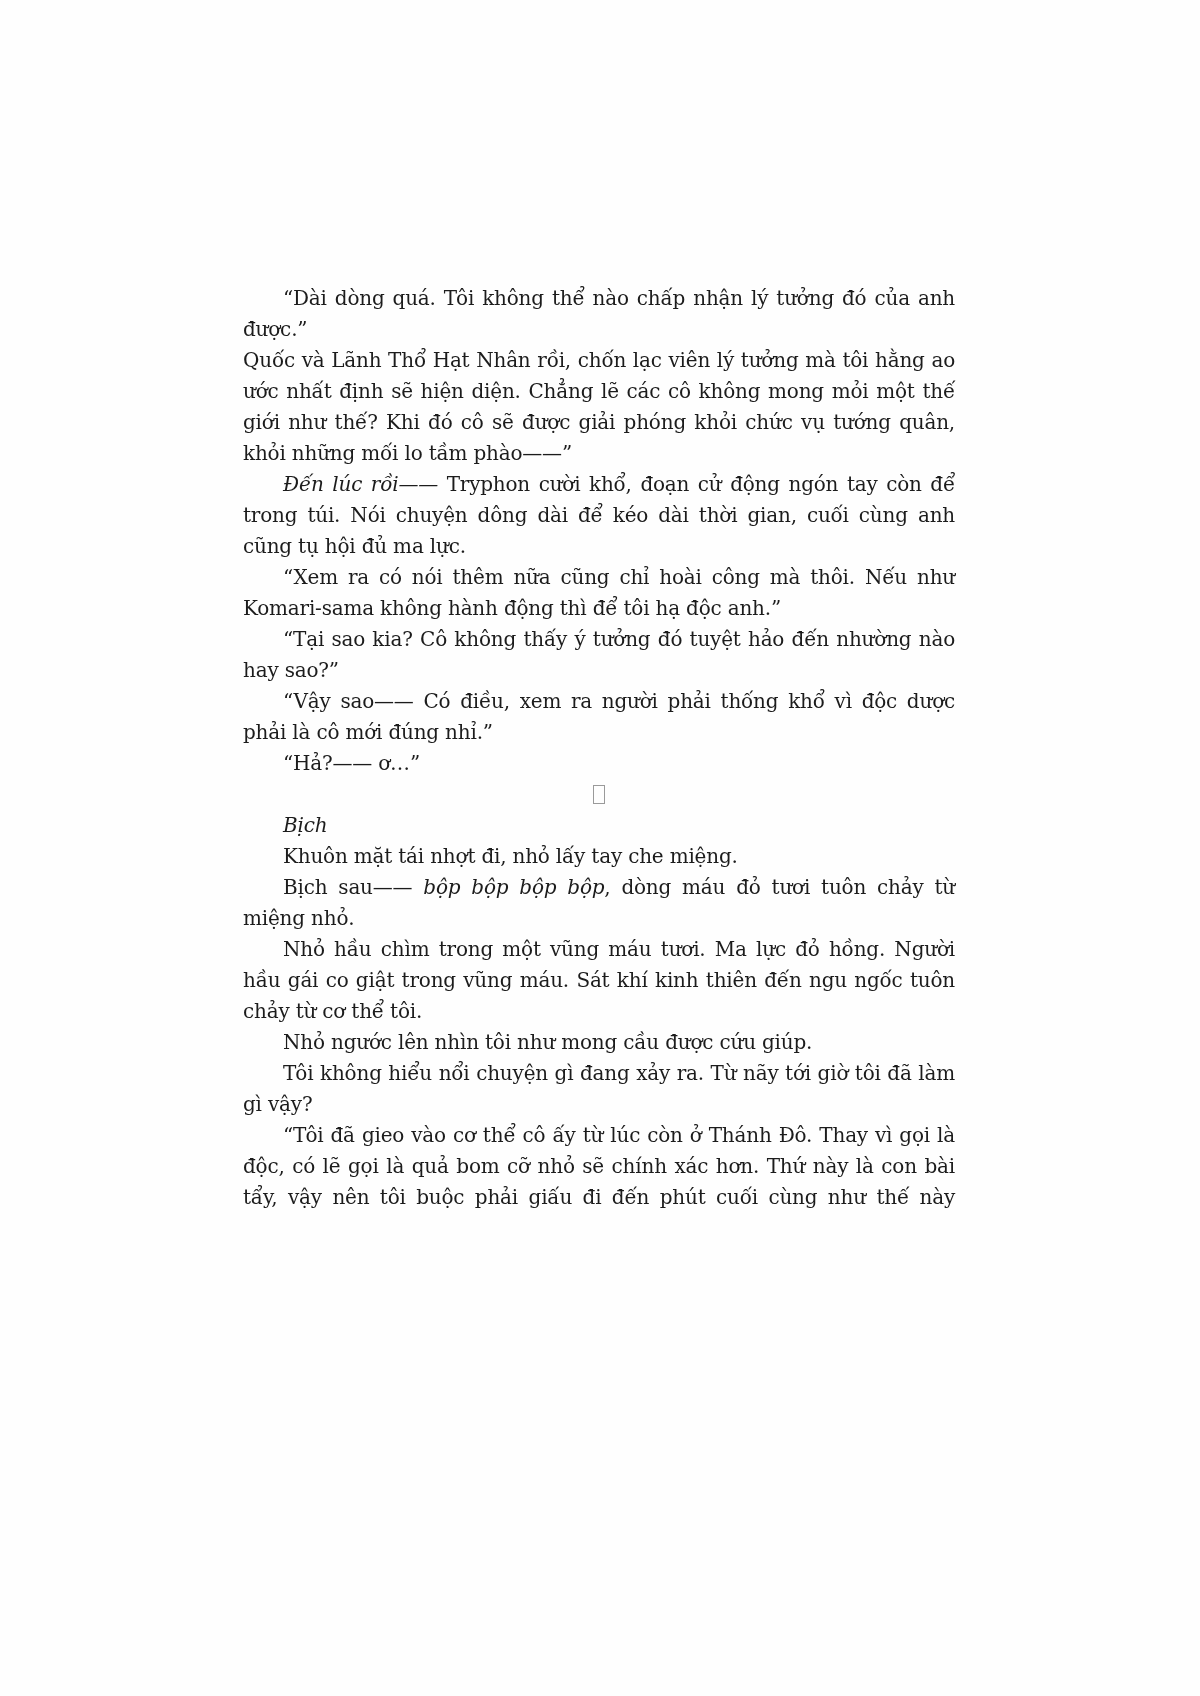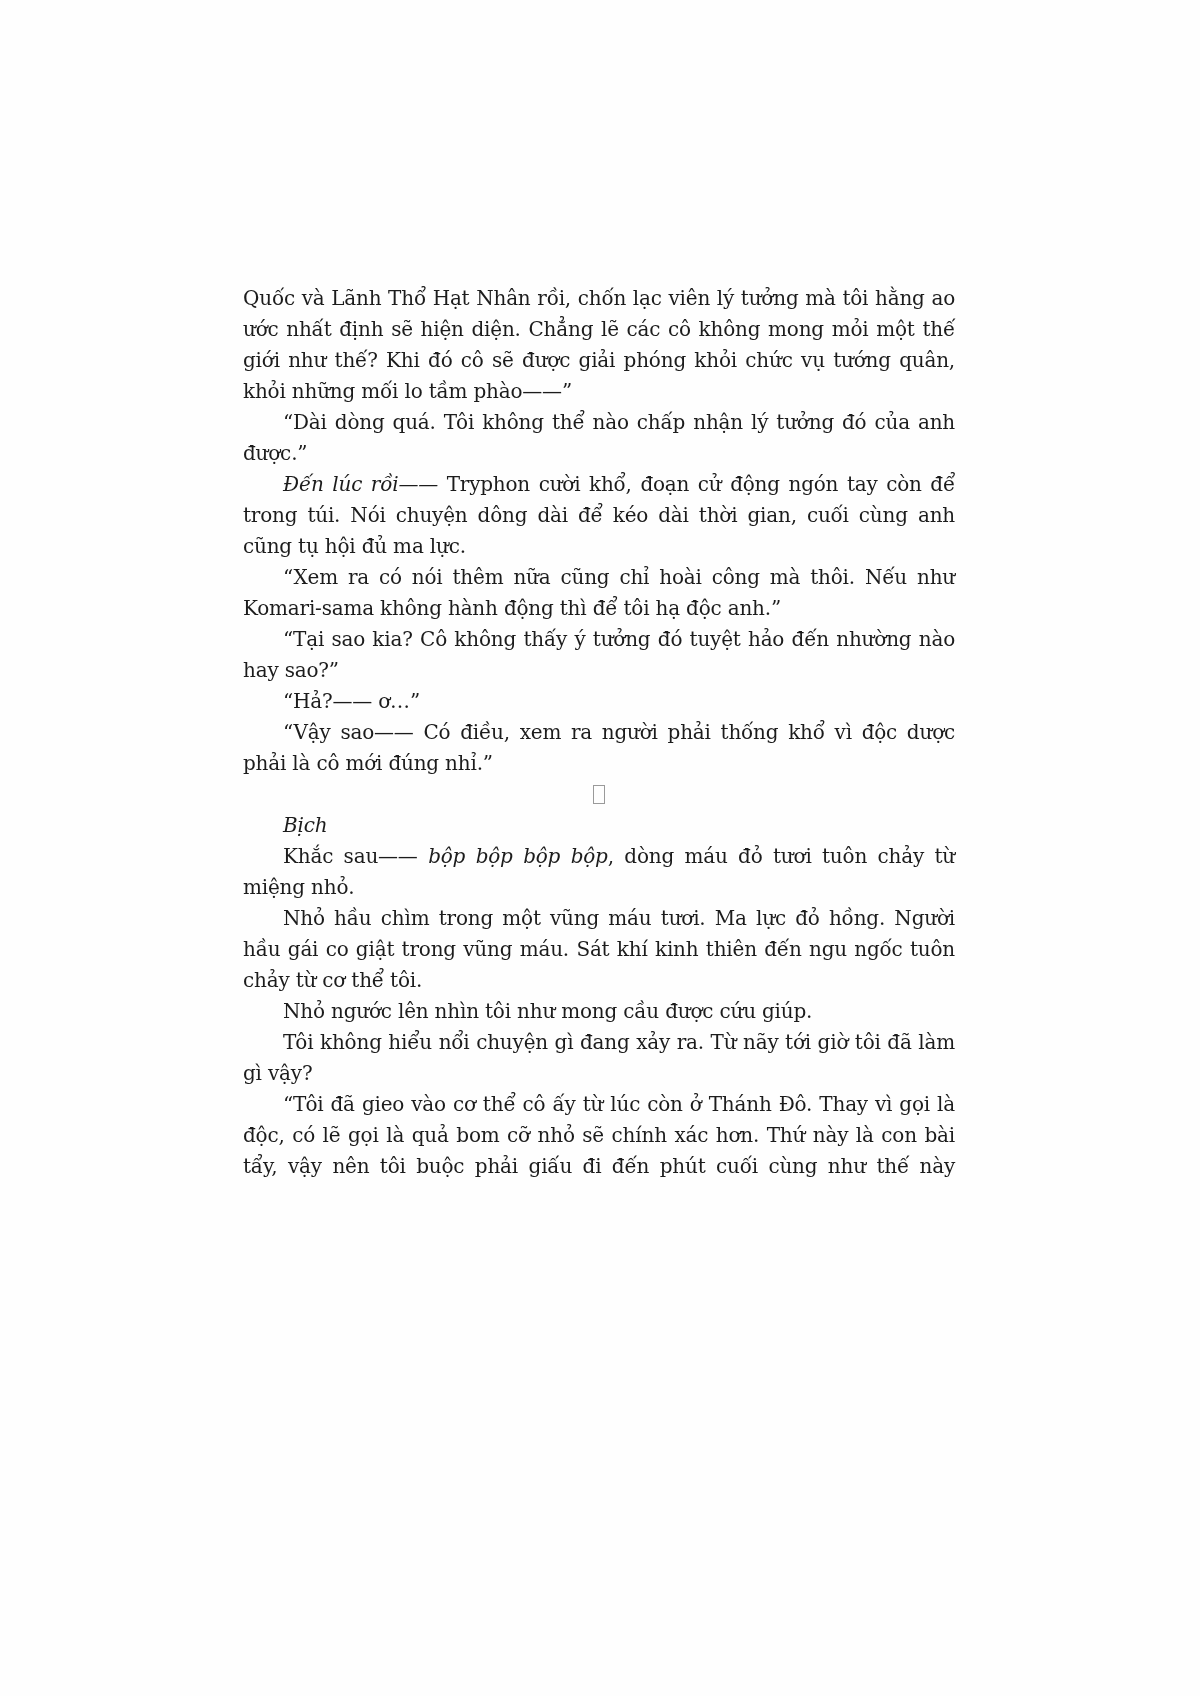--- a/index.html
+++ b/index.html
@@ -63,61 +63,64 @@
   em {
     font-style: italic;
   }
 </style>
 </head>
 <body>
 
 <div class="page">
   <div class="text-block">
 
+    <p class="para indent">
+      <span>“Dài dòng quá. Tôi không thể nào chấp nhận lý tưởng đó của anh được.”</span>
+    </p>
+
     <p class="para noindent">
       <span>Quốc và Lãnh Thổ Hạt Nhân rồi, chốn lạc viên lý tưởng mà tôi hằng ao ước nhất định sẽ hiện diện. Chẳng lẽ các cô không mong mỏi một thế giới như thế? Khi đó cô sẽ được giải phóng khỏi chức vụ tướng quân, khỏi những mối lo tầm phào——”</span>
-    </p>
-
-    <p class="para indent">
-      <span>“Dài dòng quá. Tôi không thể nào chấp nhận lý tưởng đó của anh được.”</span>
     </p>
 
 
     <p class="para indent">
       <em>Đến lúc rồi——</em><span> Tryphon cười khổ, đoạn cử động ngón tay còn để trong túi. Nói chuyện dông dài để kéo dài thời gian, cuối cùng anh cũng tụ hội đủ ma lực.</span>
     </p>
 
     <p class="para indent">
       <span>“Xem ra có nói thêm nữa cũng chỉ hoài công mà thôi. Nếu như Komari-sama không hành động thì để tôi hạ độc anh.”</span>
     </p>
 
     <p class="para indent">
       <span>“Tại sao kia? Cô không thấy ý tưởng đó tuyệt hảo đến nhường nào hay sao?”</span>
     </p>
 
     <p class="para indent">
-      <span>“Hả?—— ơ…”</span>
+      <span>“Vậy sao—— Có điều, xem ra người phải thống khổ vì độc dược phải là cô mới đúng nhỉ.”</span>
     </p>
 
     <p class="para indent">
-      <span>“Vậy sao—— Có điều, xem ra người phải thống khổ vì độc dược phải là cô mới đúng nhỉ.”</span>
+      <span>“Hả?—— ơ…”</span>
     </p>
 
     <div class="scene-break">
       <span class="tofu"></span>
     </div>
 
     <p class="para indent">
       <em>Bịch</em>
     </p>
 
 
+    <p class="para indent">
+      <span>Khuôn mặt tái nhợt đi, nhỏ lấy tay che miệng.</span>
+    </p>
 
     <p class="para indent">
-      <span>Khắc sau—— </span><em>bộp bộp bộp bộp</em><span>, dòng máu đỏ tươi tuôn chảy từ miệng nhỏ.</span>
+      <span>Bịch sau—— </span><em>bộp bộp bộp bộp</em><span>, dòng máu đỏ tươi tuôn chảy từ miệng nhỏ.</span>
     </p>
 
 
     <p class="para indent">
       <span>Nhỏ hầu chìm trong một vũng máu tươi. Ma lực đỏ hồng. Người hầu gái co giật trong vũng máu. Sát khí kinh thiên đến ngu ngốc tuôn chảy từ cơ thể tôi.</span>
     </p>
 
     <p class="para indent">
       <span>Nhỏ ngước lên nhìn tôi như mong cầu được cứu giúp.</span>
     </p>

